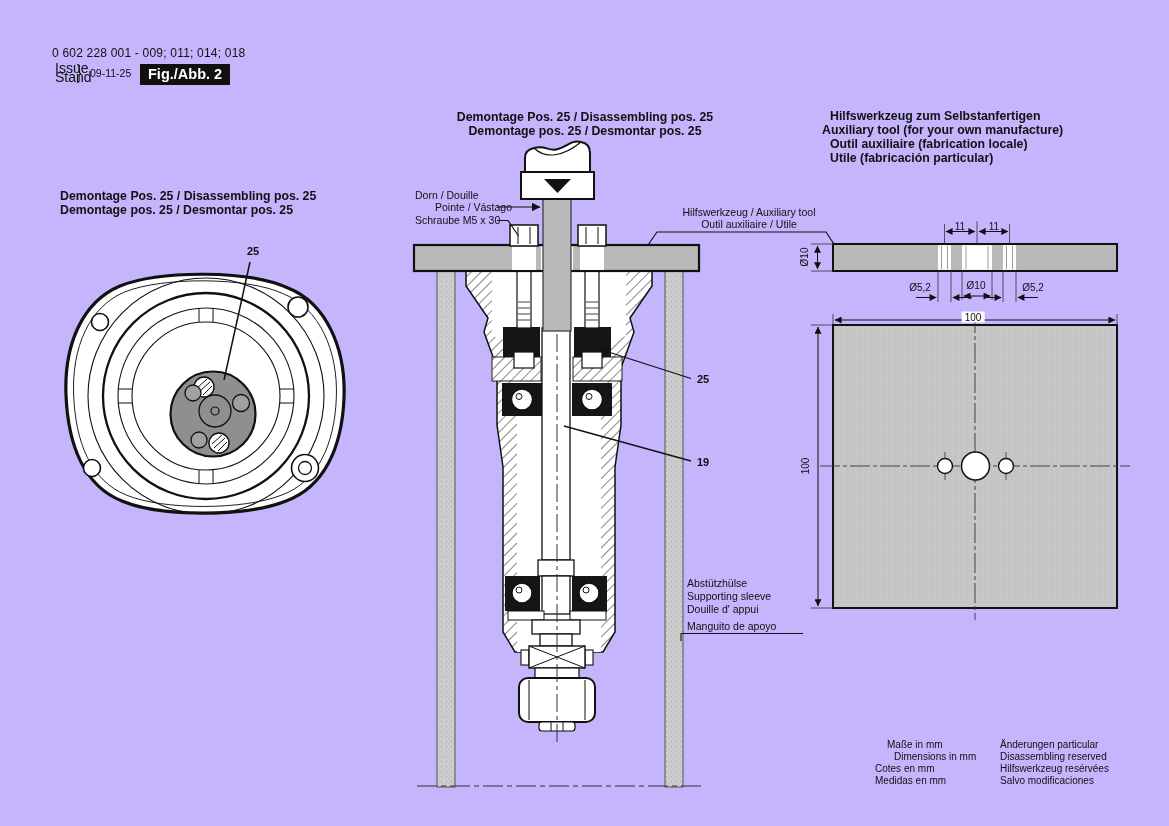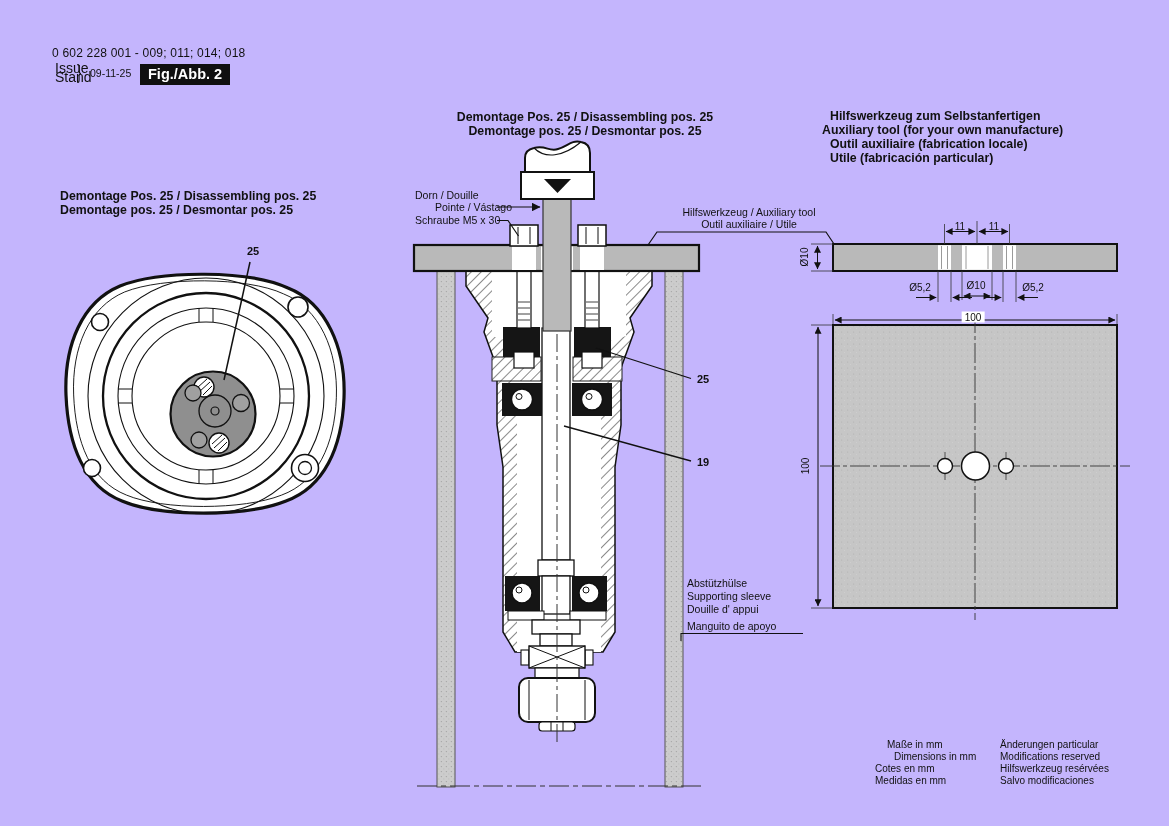--- a/index.html
+++ b/index.html
@@ -298,17 +298,17 @@
   <div class="abs dim" style="left:976px;top:285px;">Ø10</div>
   <div class="abs dim" style="left:1033px;top:287px;">Ø5,2</div>
   <div class="abs dim wbg" style="left:973px;top:317px;">100</div>
   <div class="abs dim rot" style="left:805px;top:466px;">100</div>
 
   <div class="abs ftr" style="left:875px;top:739px;margin-left:12px;">Maße in mm</div>
   <div class="abs ftr" style="left:894px;top:751px;">Dimensions in mm</div>
   <div class="abs ftr" style="left:875px;top:763px;">Cotes en mm</div>
   <div class="abs ftr" style="left:875px;top:775px;">Medidas en mm</div>
   <div class="abs ftr" style="left:1000px;top:739px;">Änderungen particular</div>
-  <div class="abs ftr" style="left:1000px;top:751px;">Modifications reserved</div>
+  <div class="abs ftr" style="left:1000px;top:751px;">Disassembling reserved</div>
   <div class="abs ftr" style="left:1000px;top:763px;">Hilfswerkzeug resérvées</div>
   <div class="abs ftr" style="left:1000px;top:775px;">Salvo modificaciones</div>
 
 </div>
 
 </body></html>

